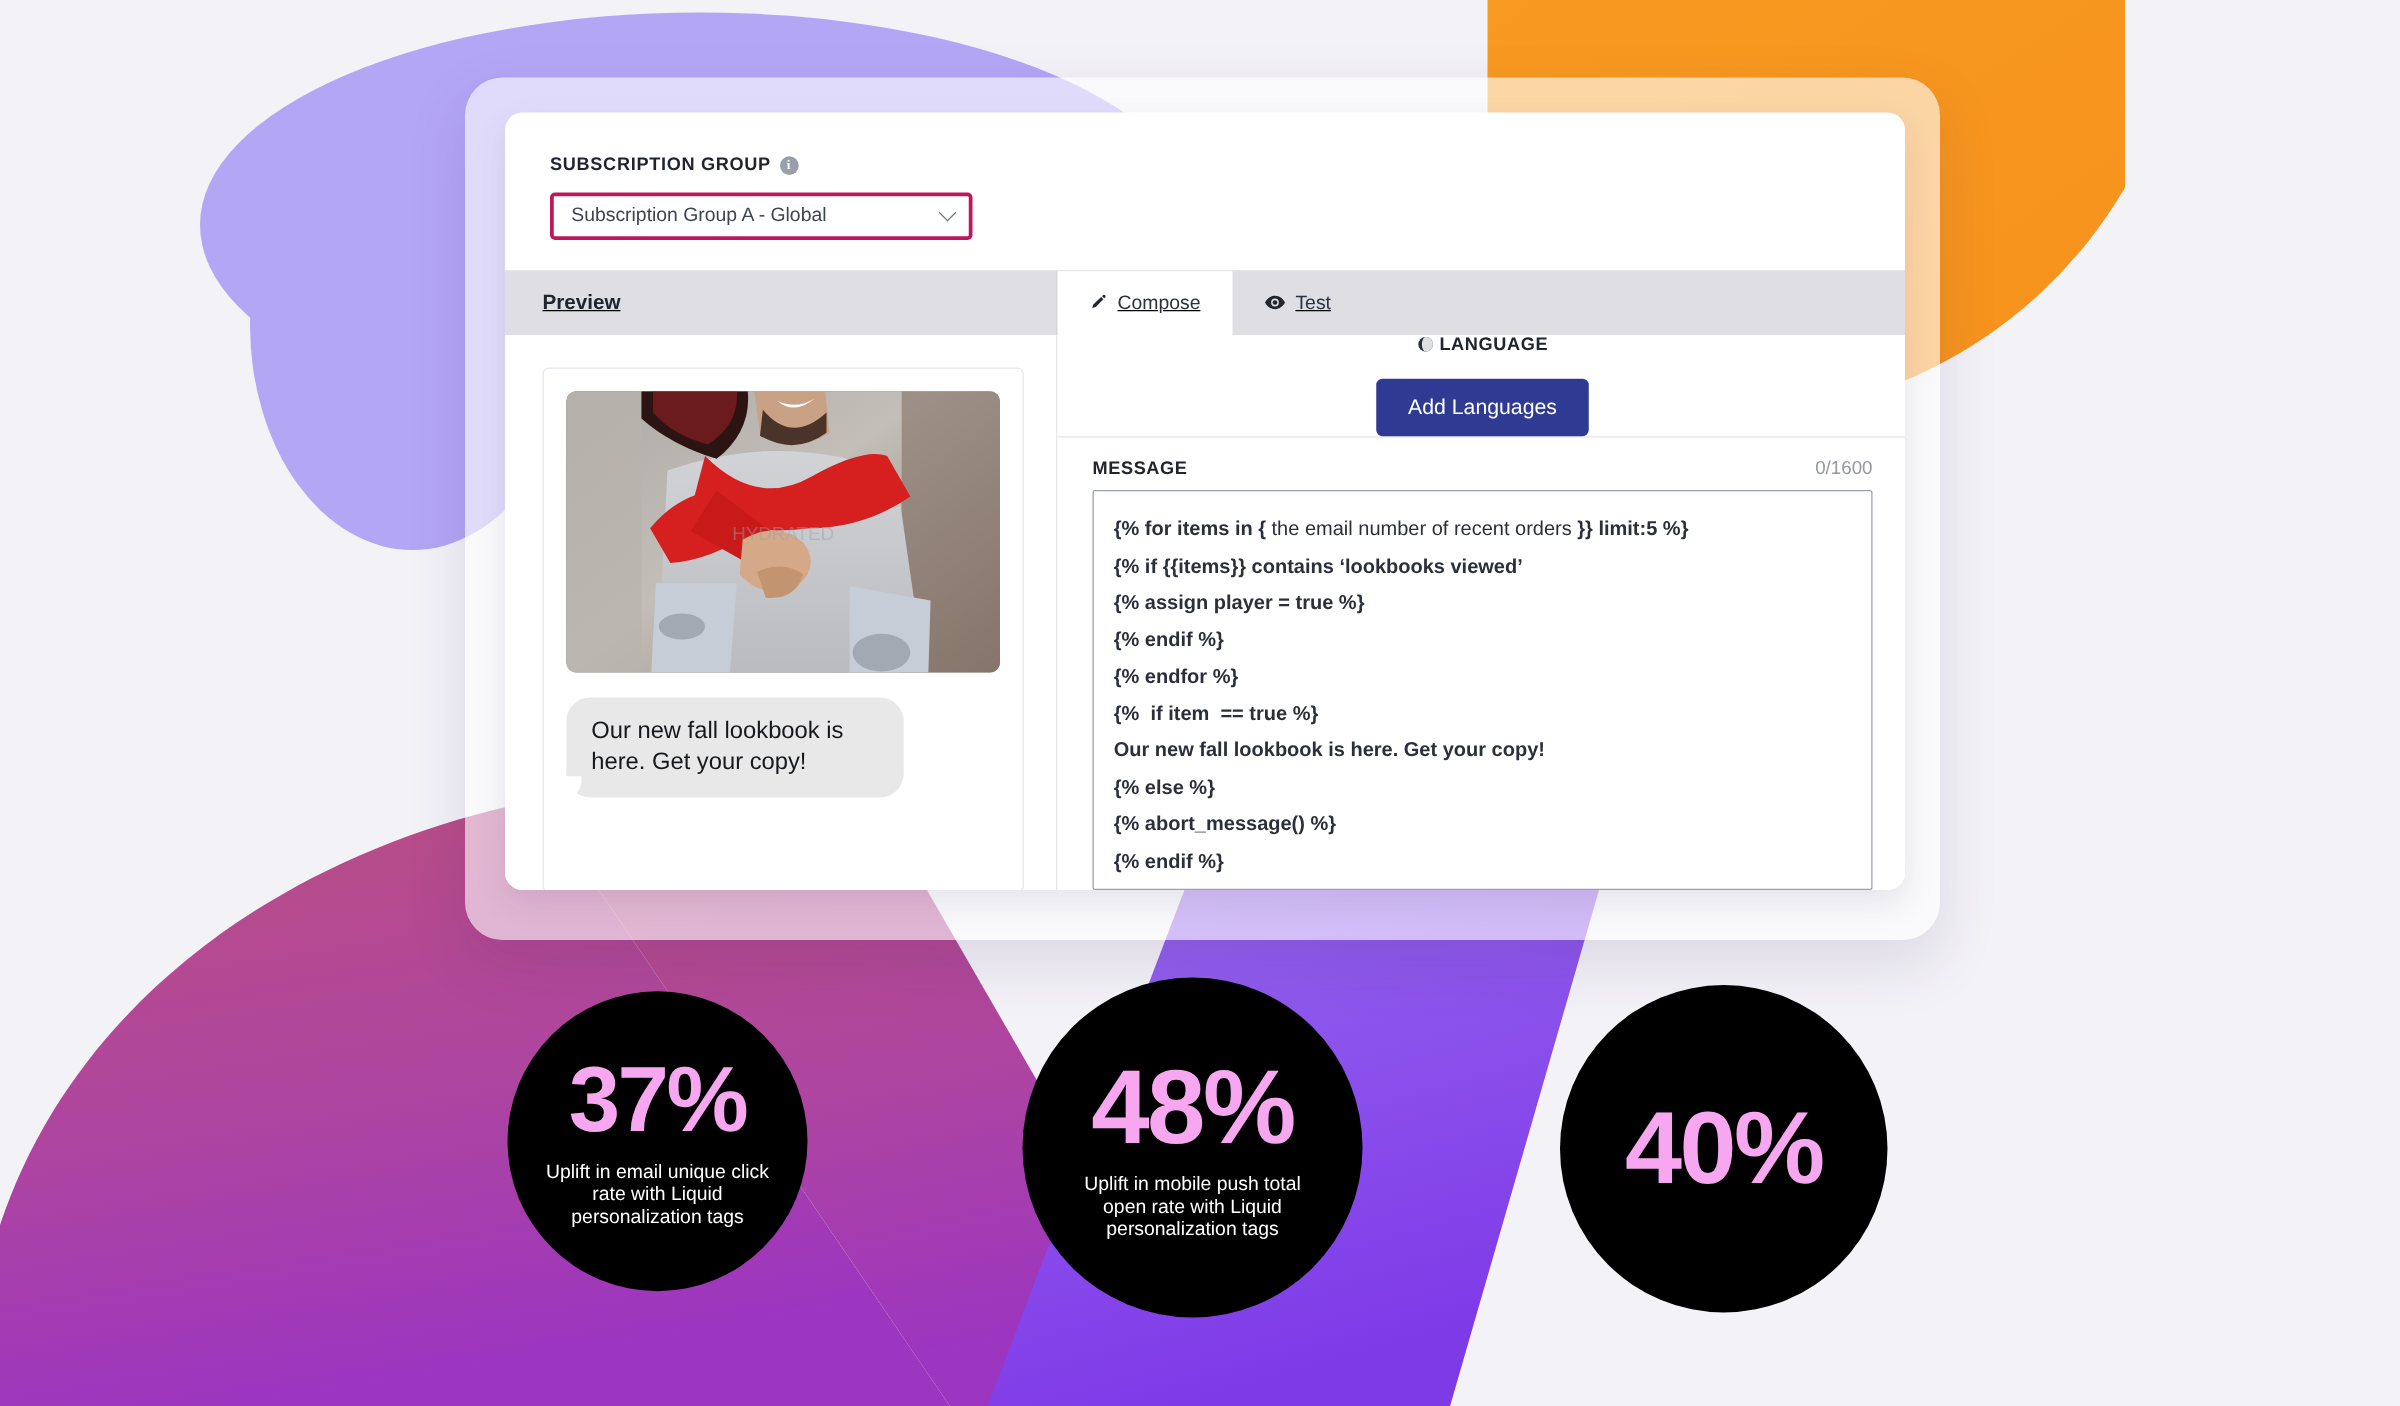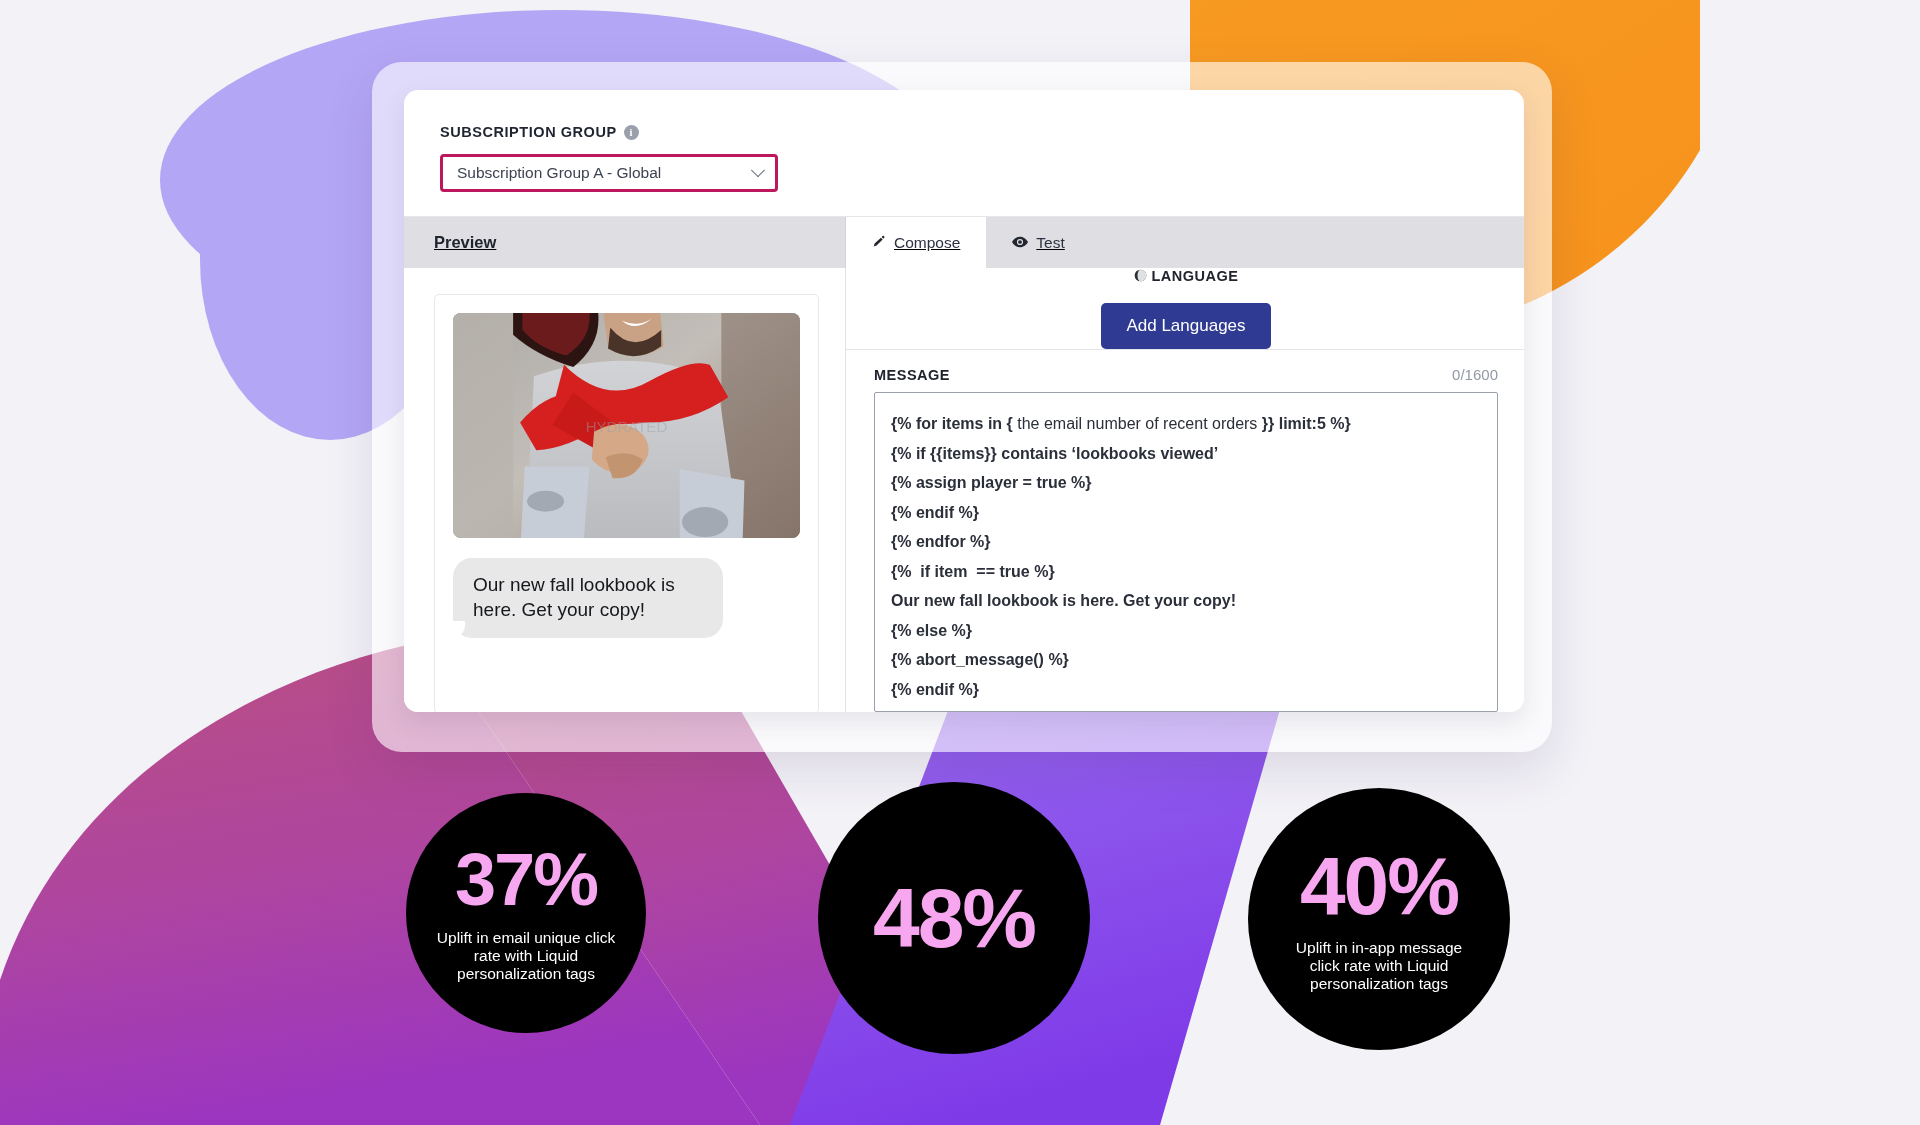--- a/index.html
+++ b/index.html
@@ -399,20 +399,20 @@
     </div>
   </div>
 
   <div class="stat" id="stat0" style="left:406px; top:793px; width:240px; height:240px;">
     <div class="num" style="font-size:74px;">37%</div>
     <div class="cap" style="font-size:15.5px; width:180px;">Uplift in email unique click rate with Liquid personalization tags</div>
   </div>
 
   <div class="stat" id="stat1" style="left:818px; top:782px; width:272px; height:272px;">
     <div class="num" style="font-size:84px;">48%</div>
+    <div class="cap" style="font-size:15.5px; width:208px;">Uplift in mobile push total open rate with Liquid personalization tags</div>
   </div>
 
   <div class="stat" id="stat2" style="left:1248px; top:788px; width:262px; height:262px;">
     <div class="num" style="font-size:82px;">40%</div>
-    <div class="cap" style="font-size:15.5px; width:200px;">Uplift in in-app message click rate with Liquid personalization tags</div>
   </div>
 
 </div>
 
 </body></html>

